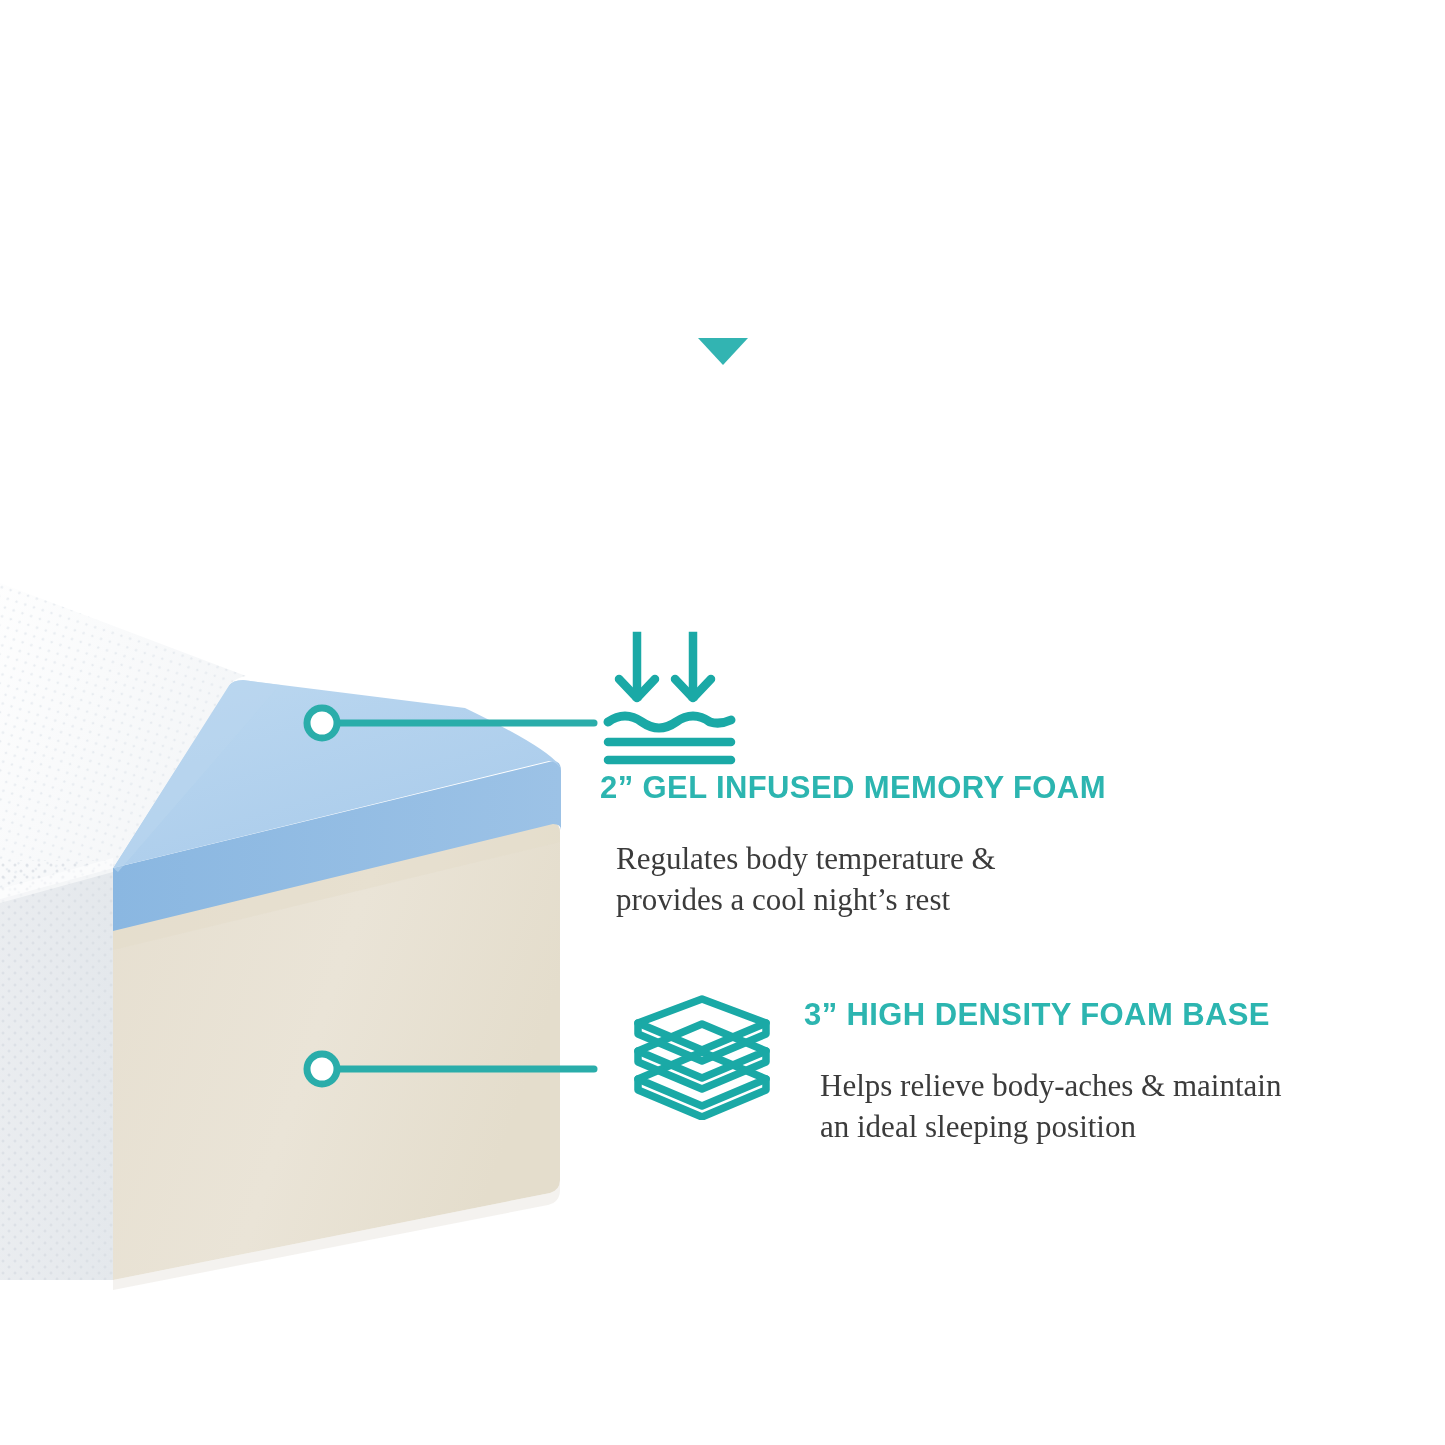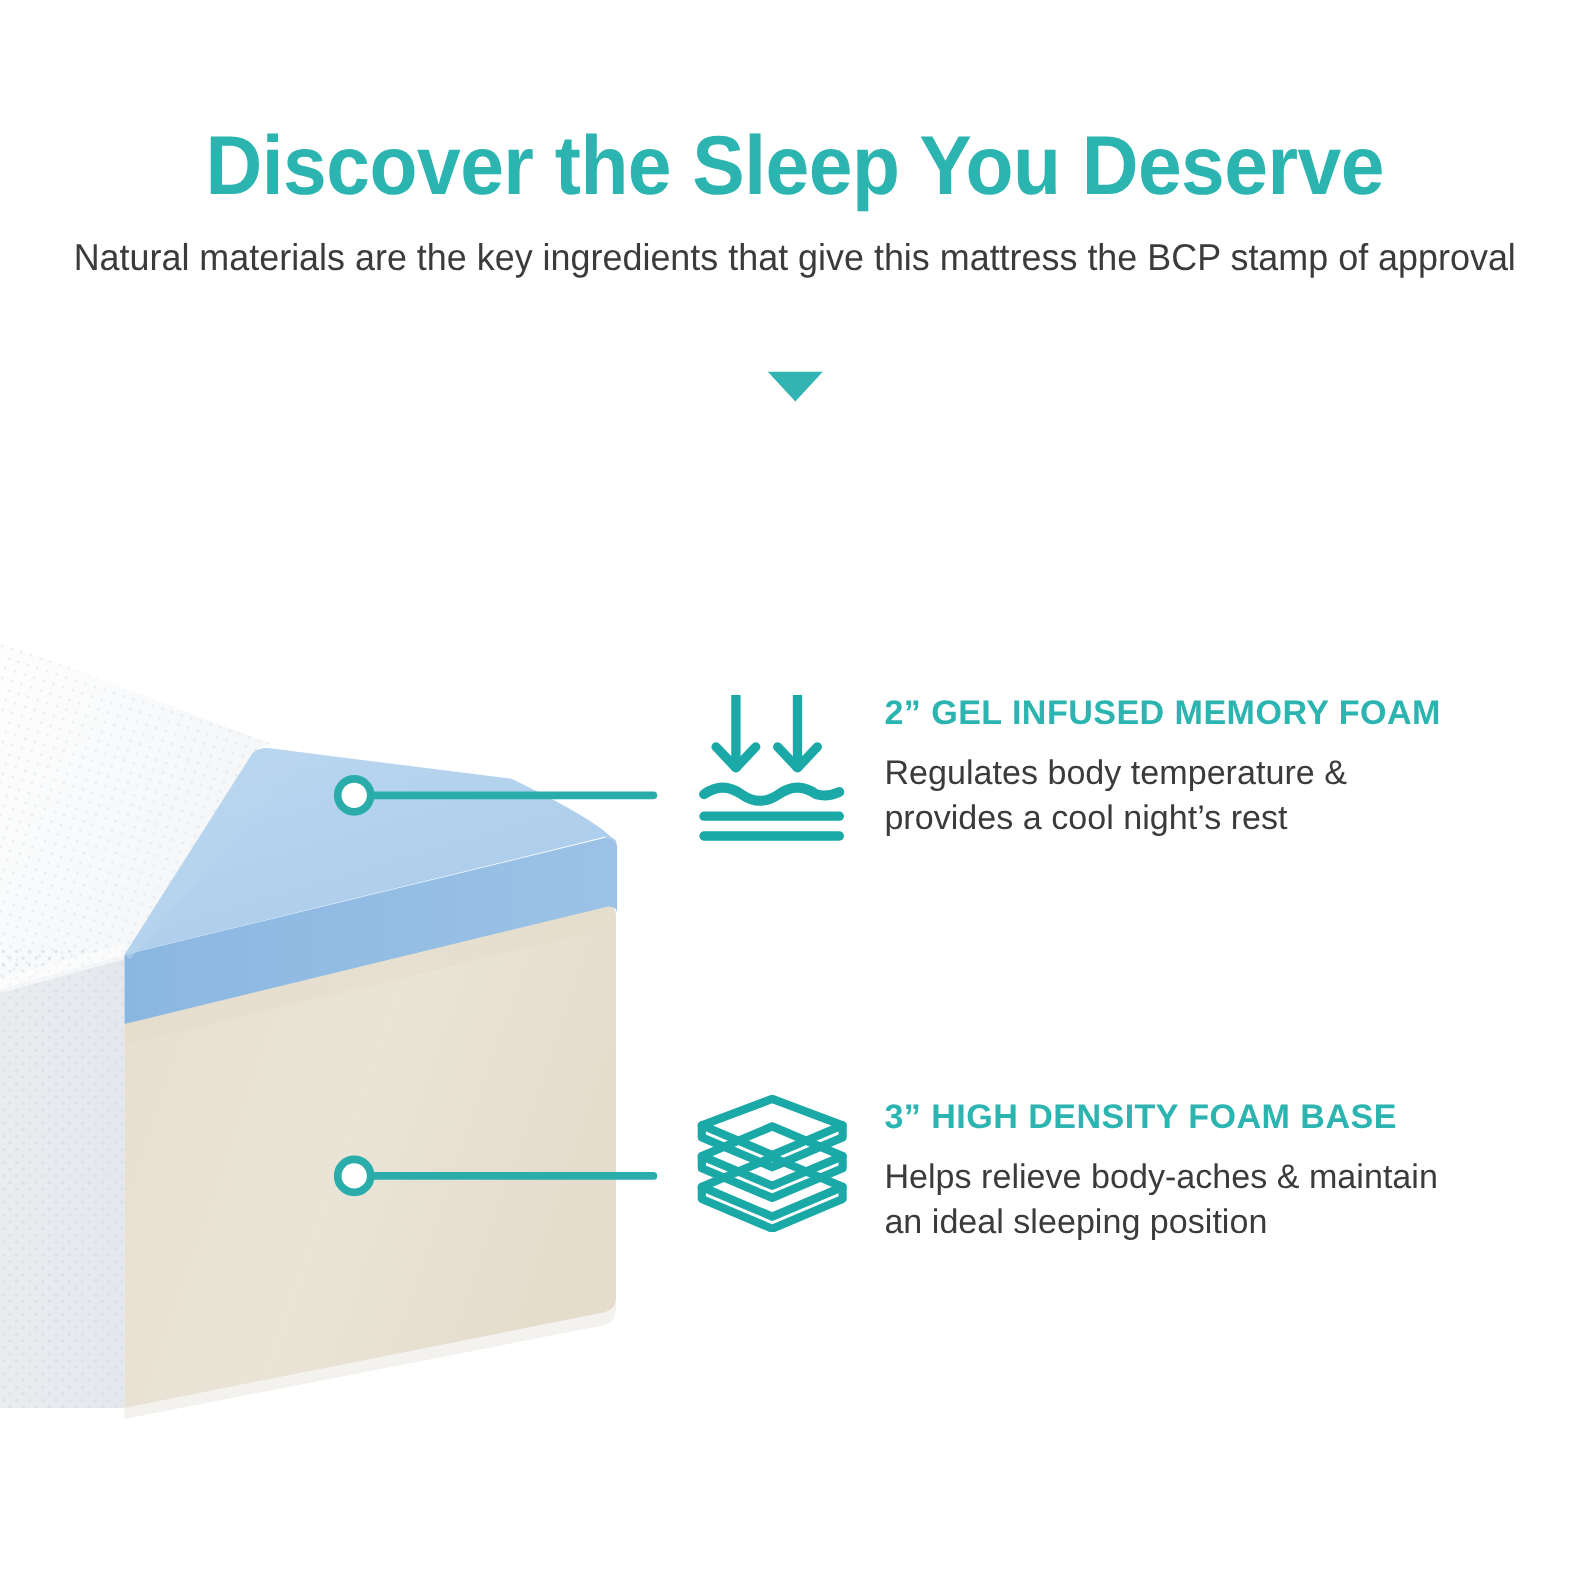--- a/index.html
+++ b/index.html
@@ -67,21 +67,21 @@
     height: 800px;
   }
   #mattress svg { display: block; }
 
   
   .feature {
     position: absolute;
     display: flex;
     align-items: flex-start;
   }
-  #feature-gel { left: 632px; top: 628px; }
+  #feature-gel { left: 600px; top: 628px; flex-direction: column; }
   #feature-base { left: 632px; top: 995px; }
 
   .feature-icon {
     width: 140px;
     flex: 0 0 140px;
     margin-right: 32px;
   }
   .feature-icon svg { display: block; }
 
   .feature-text { padding-top: 2px; }
@@ -90,47 +90,43 @@
     margin: 0;
     font-size: 31px;
     line-height: 36px;
     font-weight: bold;
     letter-spacing: 0.4px;
     color: #2cb5b0;
     font-family: "Liberation Sans Narrow", "Liberation Sans", sans-serif;
     white-space: nowrap;
   }
   .feature-desc {
-    margin: 0;
+    margin: 16px;
     padding-top: 16px;
     font-size: 31px;
     line-height: 41px;
     font-weight: 400;
     color: #3b3b3b;
-    font-family: Liberation Sans, sans-serif;
+    font-family: Liberation Serif, serif;
     white-space: pre-line;
   }
 
   
   .connector {
     position: absolute;
   }
   #connector-gel { left: 300px; top: 700px; }
   #connector-base { left: 300px; top: 1046px; }
   .connector svg { display: block; }
 </style>
 </head>
 <body>
 
 <div id="page">
 
-  <div id="header">
-    <h1 id="page-title">Discover the Sleep You Deserve</h1>
-    <p id="page-subtitle">Natural materials are the key ingredients that give this mattress the BCP stamp of approval</p>
-  </div>
   <div id="arrow-pointer"></div>
 
   <div id="mattress">
     <svg width="600" height="800" viewBox="0 0 600 800">
       <defs>
 
         <pattern id="coverDots" width="13" height="13" patternUnits="userSpaceOnUse" patternTransform="rotate(-27)">
           <circle cx="3" cy="3" r="1.35" fill="#dfe4ea" opacity="0.75"></circle>
           <circle cx="9.5" cy="9.5" r="1.35" fill="#dfe4ea" opacity="0.75"></circle>
         </pattern>

